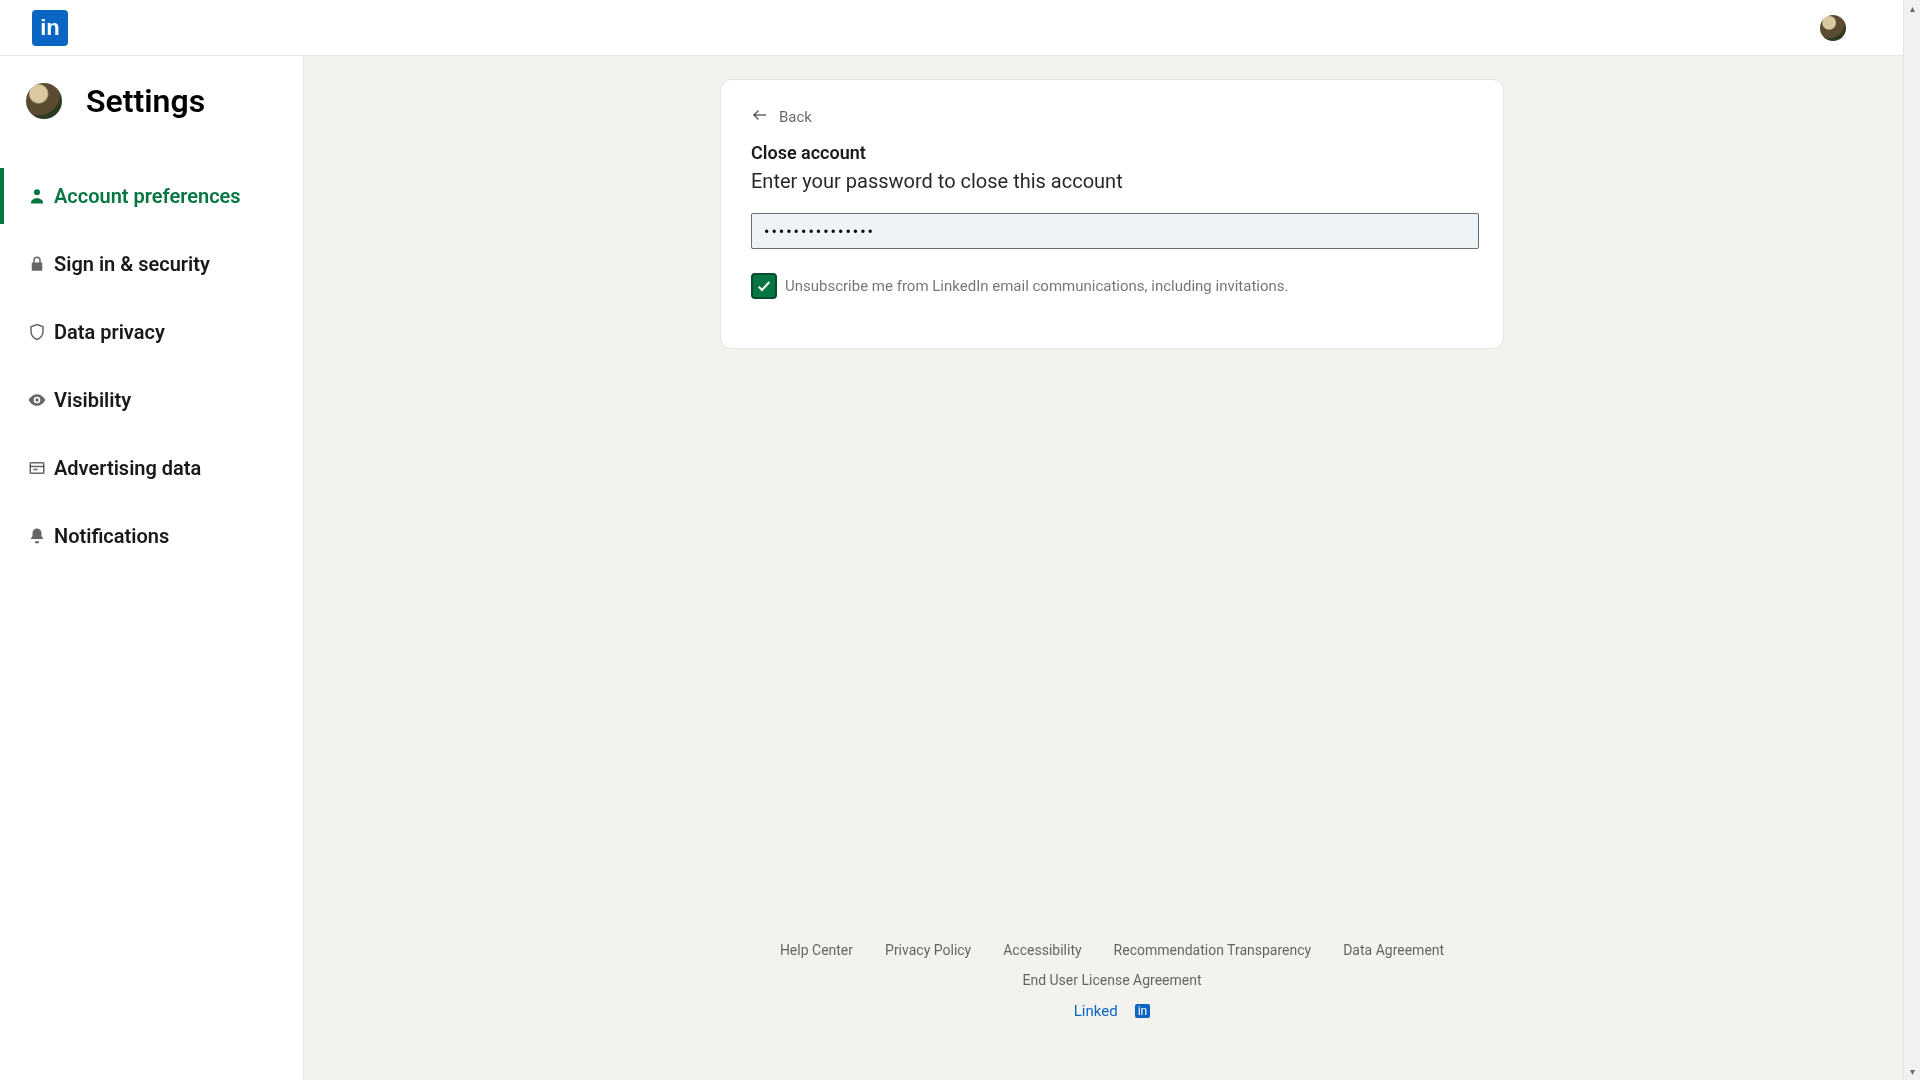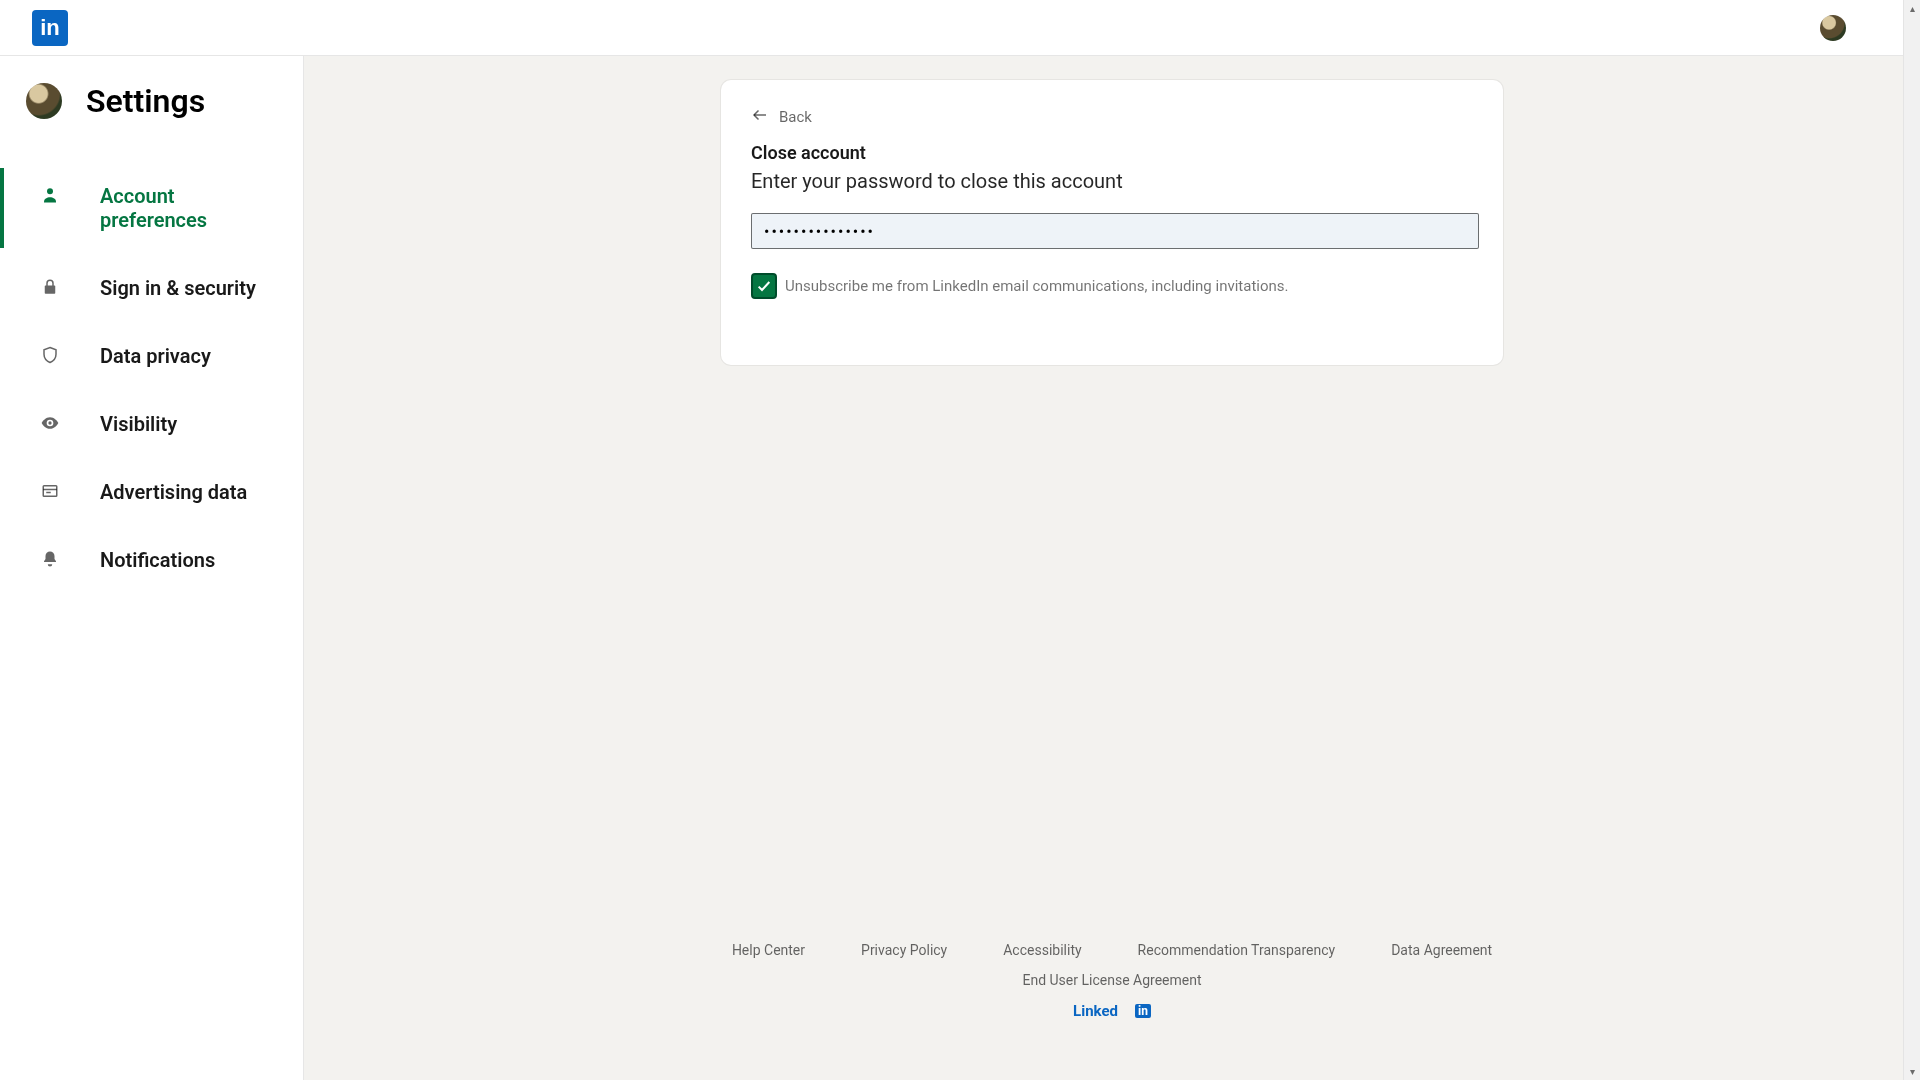--- a/index.html
+++ b/index.html
@@ -53,40 +53,40 @@
 
   
   .side-header { display:flex; align-items:center; gap:24px; padding: 0 26px; margin-bottom: 42px;}
   .avatar-lg {
     width: 36px; height:36px; border-radius:50%;
     background: radial-gradient(circle at 35% 30%, #d9c8a0 0 25%, #5a4c30 30% 60%, #2d3a22 65% 100%);
   }
   .side-title { font-size: 32px; font-weight: 600; color:#000; }
 
   .nav-item {
-    display:flex; gap: 39px;
-    padding: 22px 39px;
+    display:flex; align-items:center; gap: 6px;
+    padding: 22px 26px;
     font-size: 20px; font-weight:600;
     color: rgba(0,0,0,0.9);
     cursor:pointer;
     position:relative;
   }
   .nav-item.active { color:#057642; }
   .nav-item.active::before {
     content:""; position:absolute; left:0; top:6px; bottom:6px; width:4px; background:#057642;
   }
   .nav-icon { width:22px; height:22px; display:flex; align-items:center; justify-content:center; flex-shrink:0; color: rgba(0,0,0,0.6);}
   .nav-item.active .nav-icon { color:#057642; }
 
   
   .card {
     width: 782px;
     background:#fff;
     border-radius:10px;
-    padding: 26px 30px 46px 30px;
+    padding: 26px 30px 29px 30px;
     box-shadow: 0 0 0 1px rgba(0,0,0,0.05);
   }
   .back-row { display:flex; align-items:center; gap:10px; color: rgba(0,0,0,0.6); font-size:15px; cursor:pointer; margin-bottom:14px;}
   .card-heading { font-size:18px; font-weight:600; color:rgba(0,0,0,0.9); margin-bottom:6px;}
   .card-sub { font-size:20px; color:rgba(0,0,0,0.85); margin-bottom:20px;}
   .pwd-input {
     width: 728px; height:36px;
     border:1px solid rgba(0,0,0,0.55);
     background:#eef3f8;
     border-radius:2px;
@@ -116,23 +116,23 @@
   }
 
   
   .foot {
     margin-top: auto;
     width:100%;
     padding: 30px 0 60px 0;
     display:flex; flex-direction:column; align-items:center; gap:14px;
     color: rgba(0,0,0,0.6); font-size:14px;
   }
-  .foot-links { display:flex; gap:56px; flex-wrap:wrap; justify-content:center;}
+  .foot-links { display:flex; gap:32px; flex-wrap:wrap; justify-content:center;}
   .foot-links span { cursor:pointer; }
-  .footer-logo { display:flex; align-items:center; gap:16px; font-weight:700; color:#0a66c2; font-size:15px;}
+  .footer-logo { display:flex; align-items:center; gap:16px; font-weight:400; color:#0a66c2; font-size:15px;}
   .footer-logo .sq { background:#0a66c2; color:#fff; padding:0 3px; border-radius:2px; font-size:12px; margin-left:1px;}
 
   
   .sb { position:absolute; right:0; top:0; width:17px; height:100%; background:#f1f1f1; border-left:1px solid #e4e4e4;}
   .sb-up, .sb-dn { position:absolute; left:0; width:17px; height:17px; display:flex; align-items:center;justify-content:center; color:#6b6b6b; font-size:10px; cursor:pointer;}
   .sb-up{top:0;} .sb-dn{bottom:0;}
 </style>
 </head>
 <body>
 

